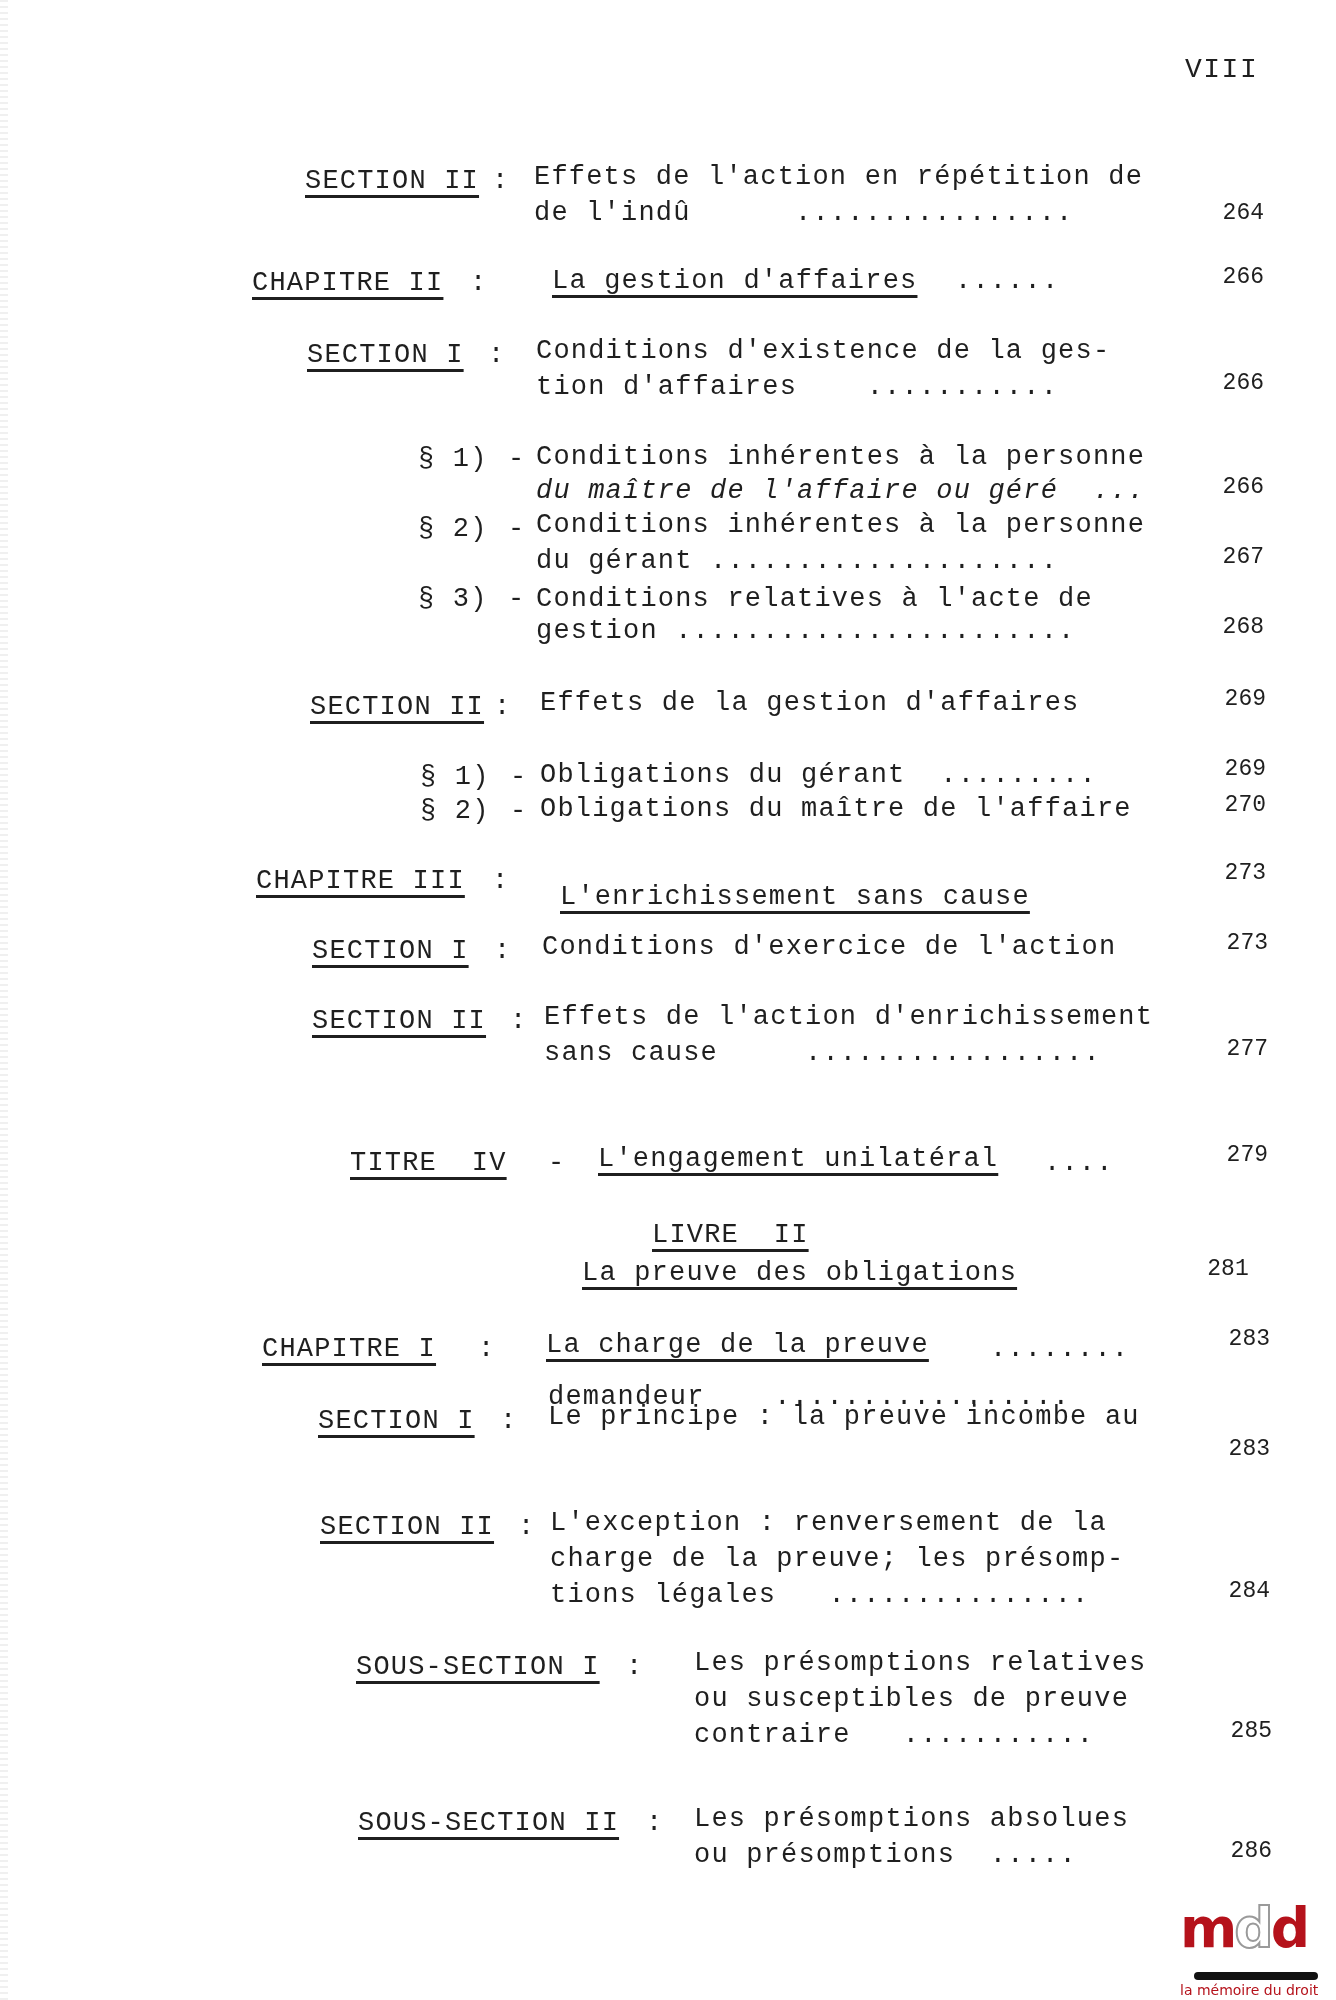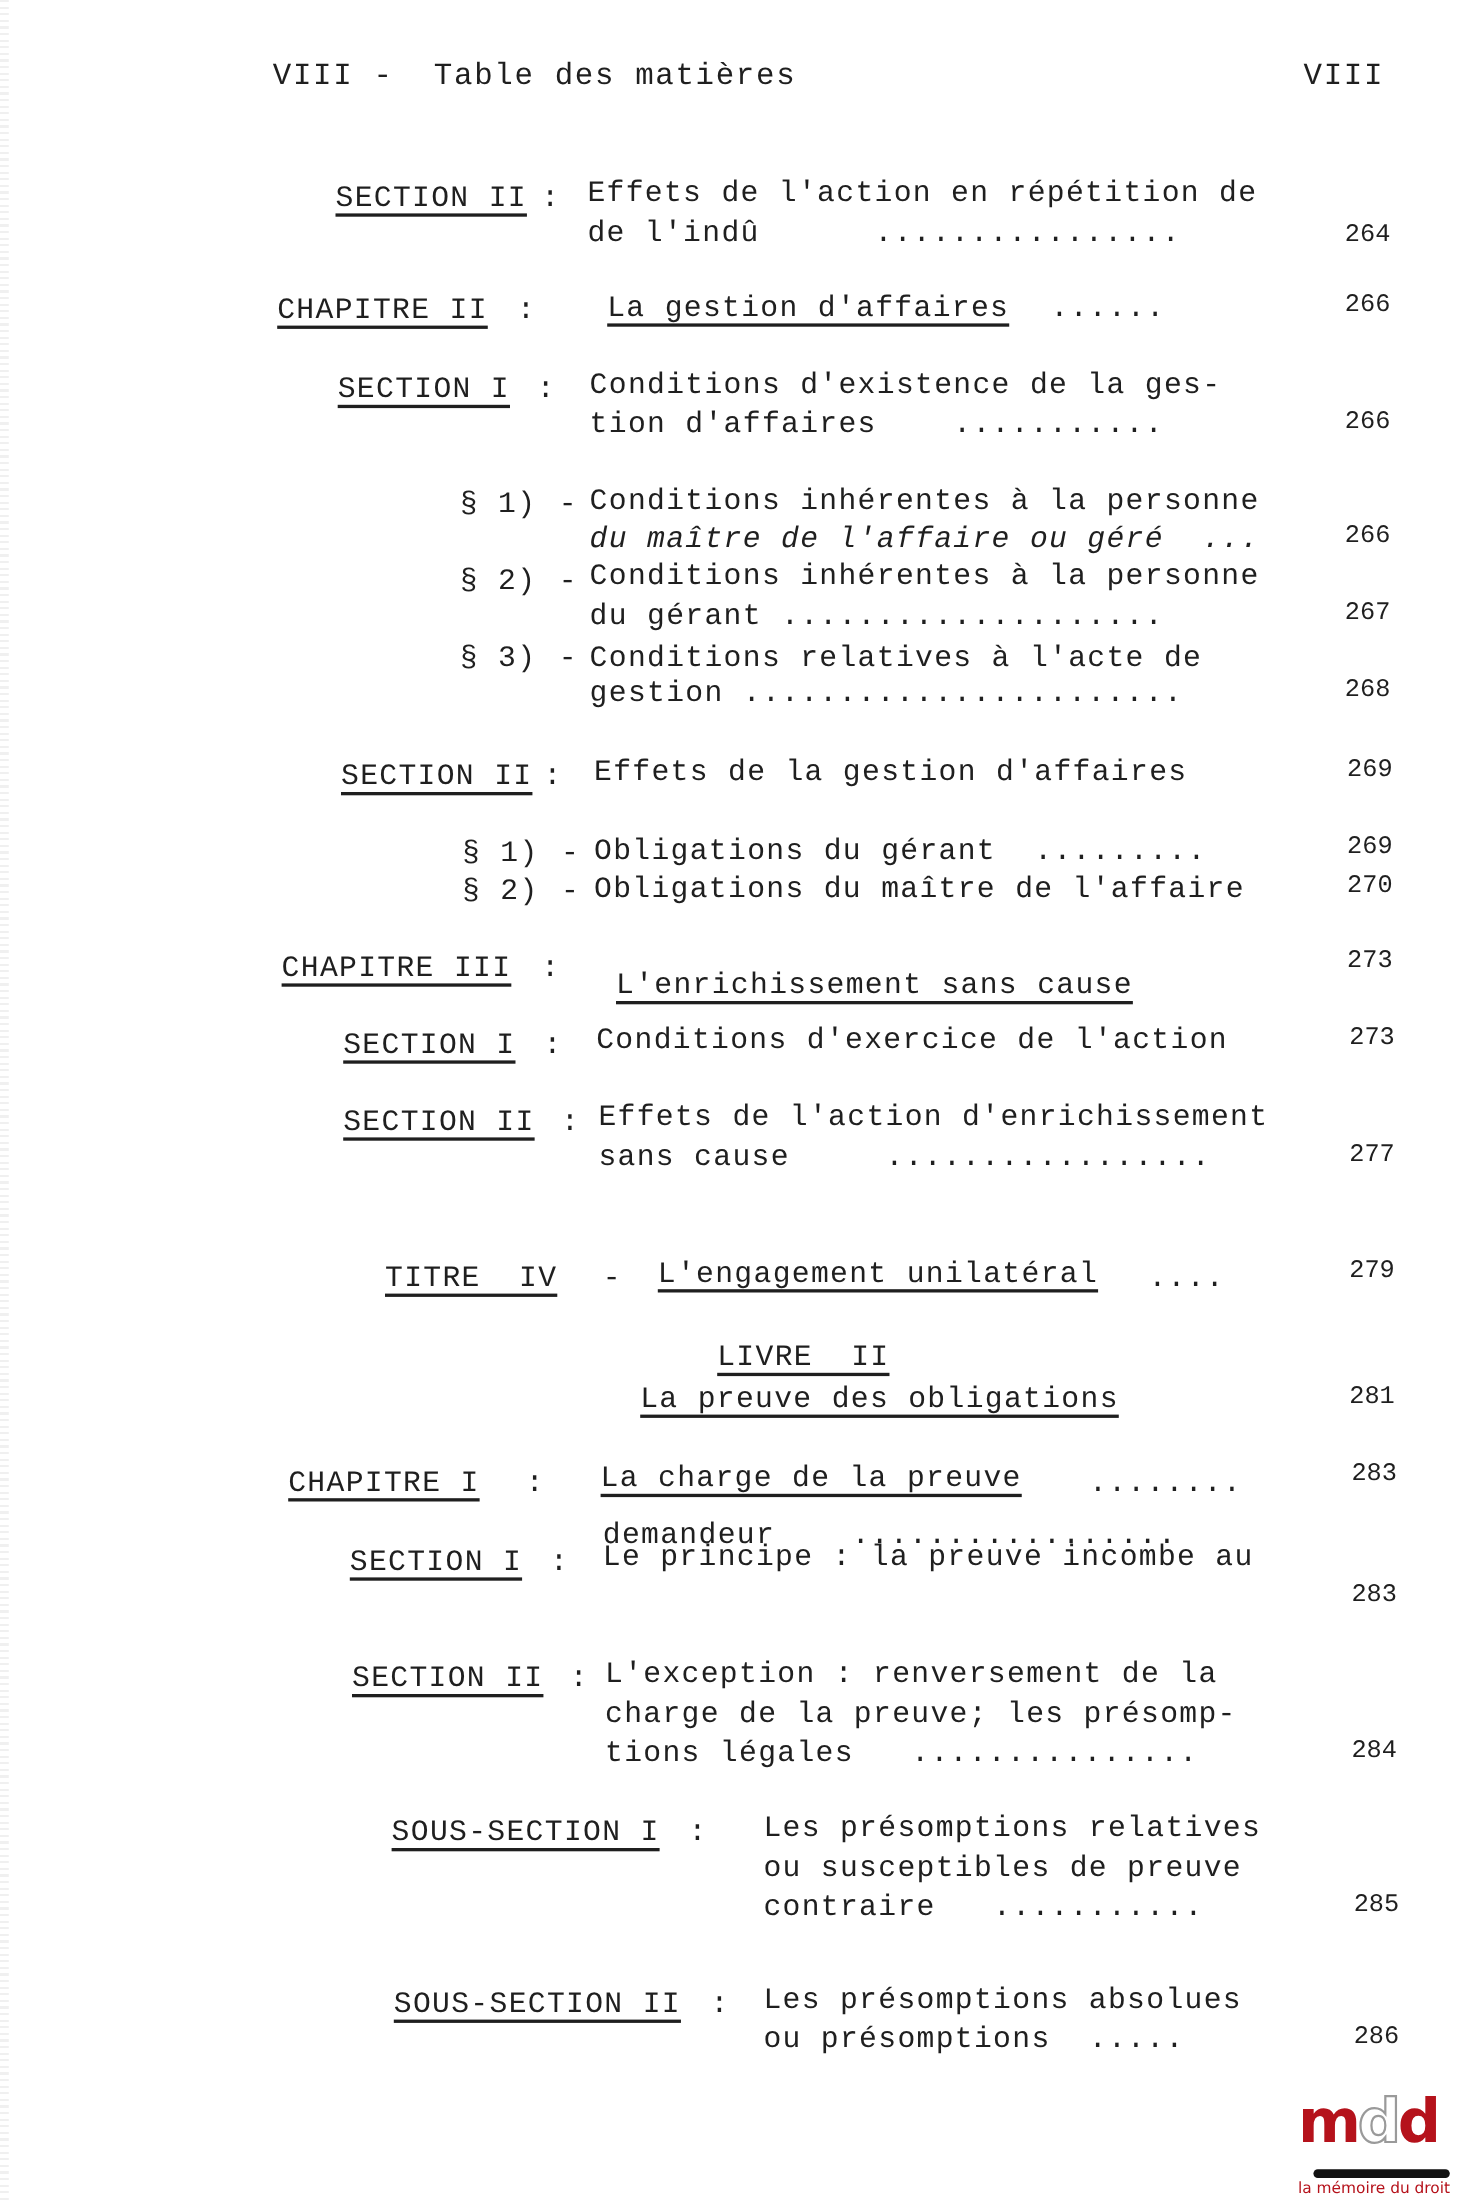--- a/index.html
+++ b/index.html
@@ -24,21 +24,20 @@
     .logo-mdd .mid { color: #ffffff; -webkit-text-stroke: 2px #9a9a9a; }
     .logo-bar { position: absolute; left: 22px; top: 84px; width: 124px; height: 8px; background: #111; border-radius: 4px; }
     .logo-tag { position: absolute; left: 8px; top: 94px; font-family: "DejaVu Sans", sans-serif; font-size: 14px; color: #b5121b; white-space: nowrap; }
   </style>
 </head>
 <body>
 
 <div class="page">
   <div class="left-edge"></div>
 
-  <div class="header-title">VIII -  Table des matières</div>
   <div class="header-num">VIII</div>
 
   <div>
     <span class="t u" style="left:305px; top:164px;">SECTION II</span>
     <span class="t" style="left:492px; top:164px;">:</span>
     <span class="t" style="left:534px; top:160px;">Effets de l'action en répétition de</span>
     <span class="t" style="left:534px; top:196px;">de l'indû      ................</span>
     <span class="pg" style="left:1184px; top:196px;">264</span>
   </div>
 
@@ -129,21 +128,21 @@
     <span class="t u" style="left:350px; top:1146px;">TITRE  IV</span>
     <span class="t" style="left:548px; top:1146px;">-</span>
     <span class="t u" style="left:598px; top:1142px;">L'engagement unilatéral</span>
     <span class="t" style="left:1044px; top:1146px;">....</span>
     <span class="pg" style="left:1188px; top:1138px;">279</span>
   </div>
 
   <div>
     <span class="t u" style="left:652px; top:1218px;">LIVRE  II</span>
     <span class="t u" style="left:582px; top:1256px;">La preuve des obligations</span>
-    <span class="pg" style="left:1188px; top:1252px;">281</span>
+    <span class="pg" style="left:1188px; top:1252px;text-align:center;">281</span>
   </div>
 
   <div>
     <span class="t u" style="left:262px; top:1332px;">CHAPITRE I</span>
     <span class="t" style="left:478px; top:1332px;">:</span>
     <span class="t u" style="left:546px; top:1328px;">La charge de la preuve</span>
     <span class="t" style="left:990px; top:1332px;">........</span>
     <span class="pg" style="left:1190px; top:1322px;">283</span>
   </div>
 

